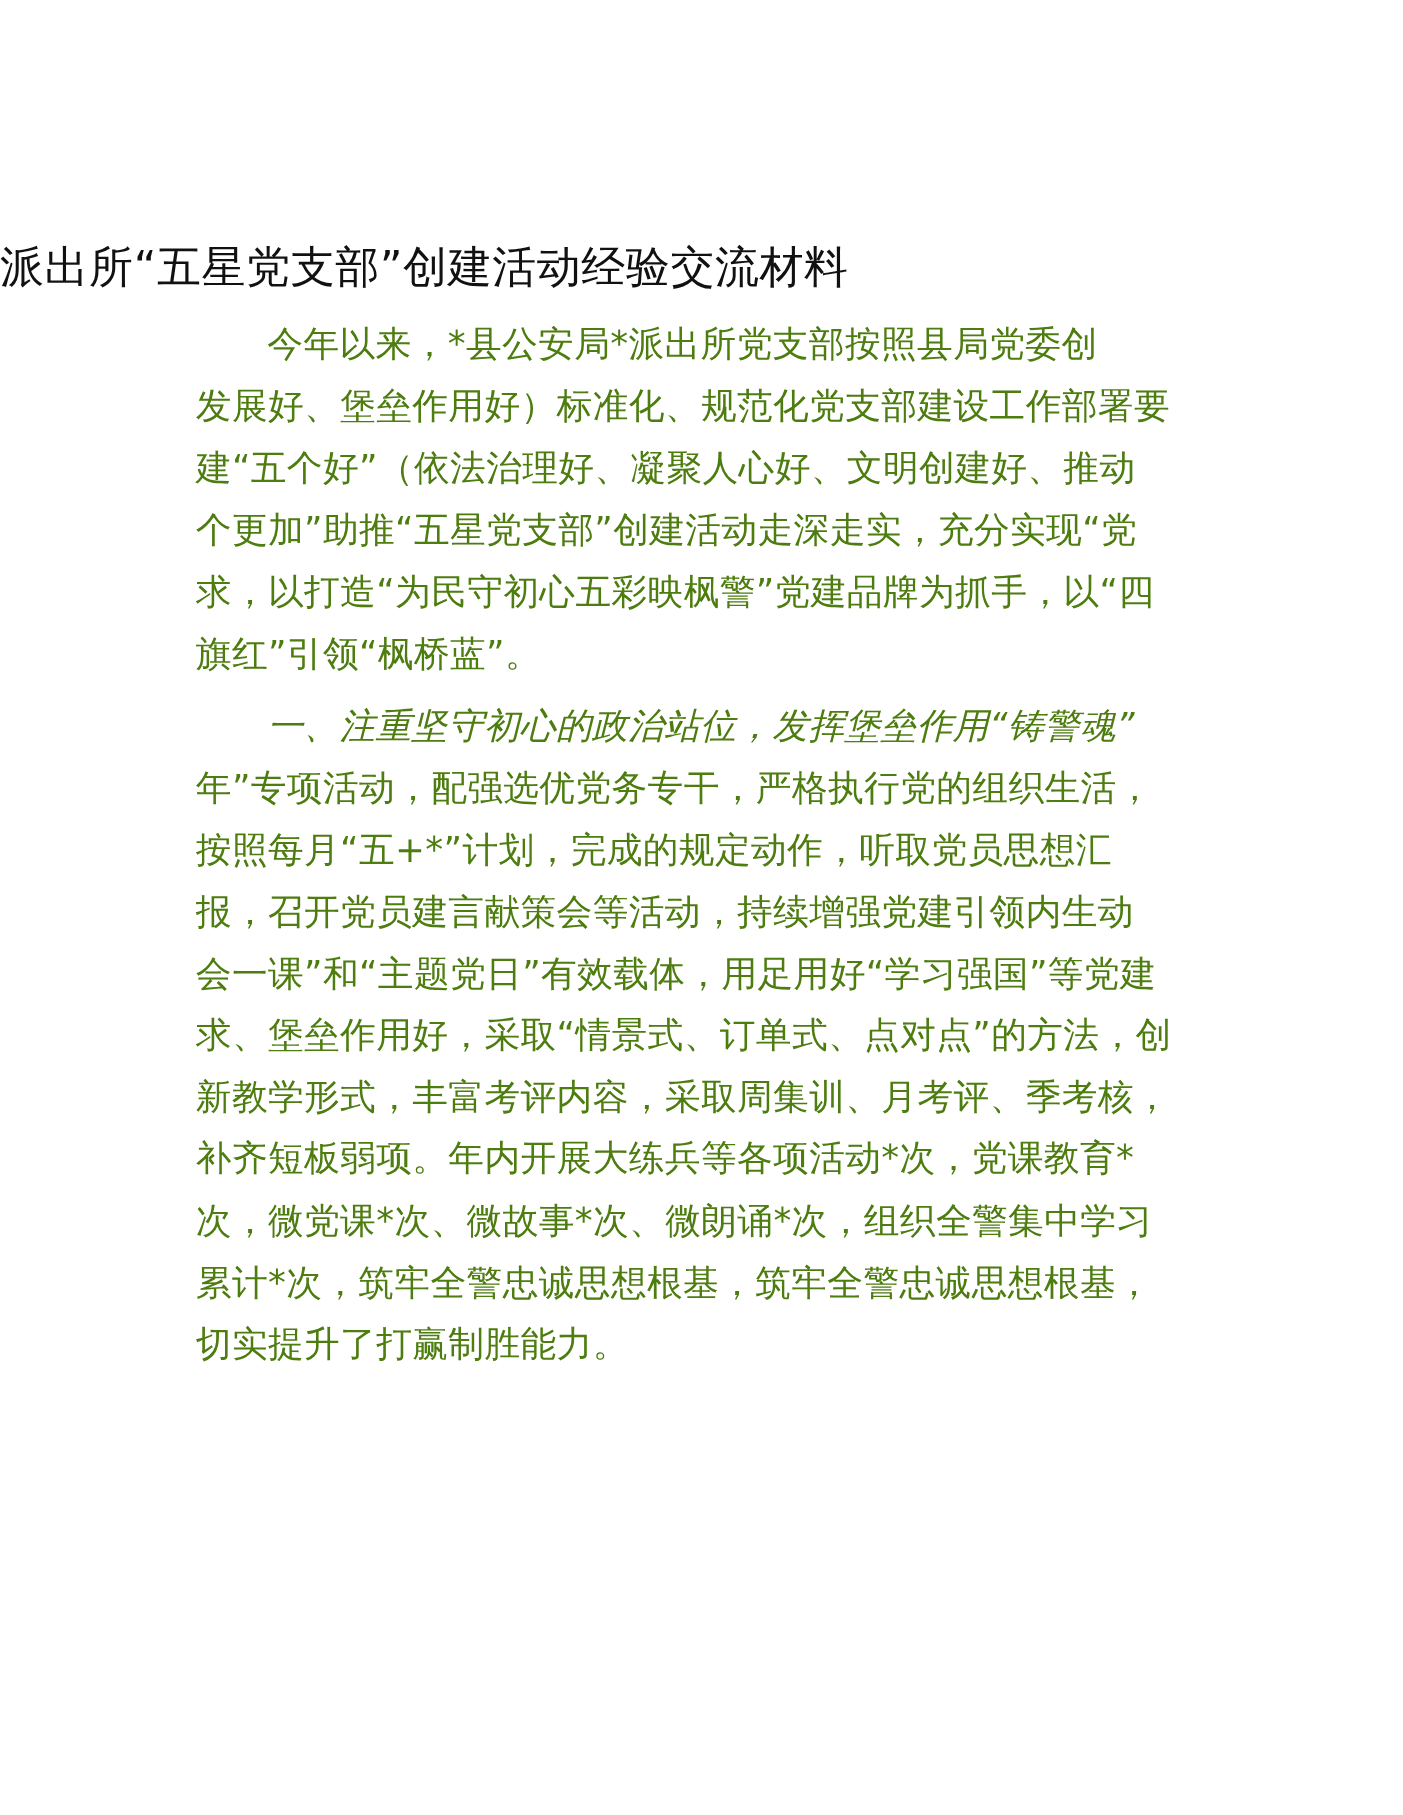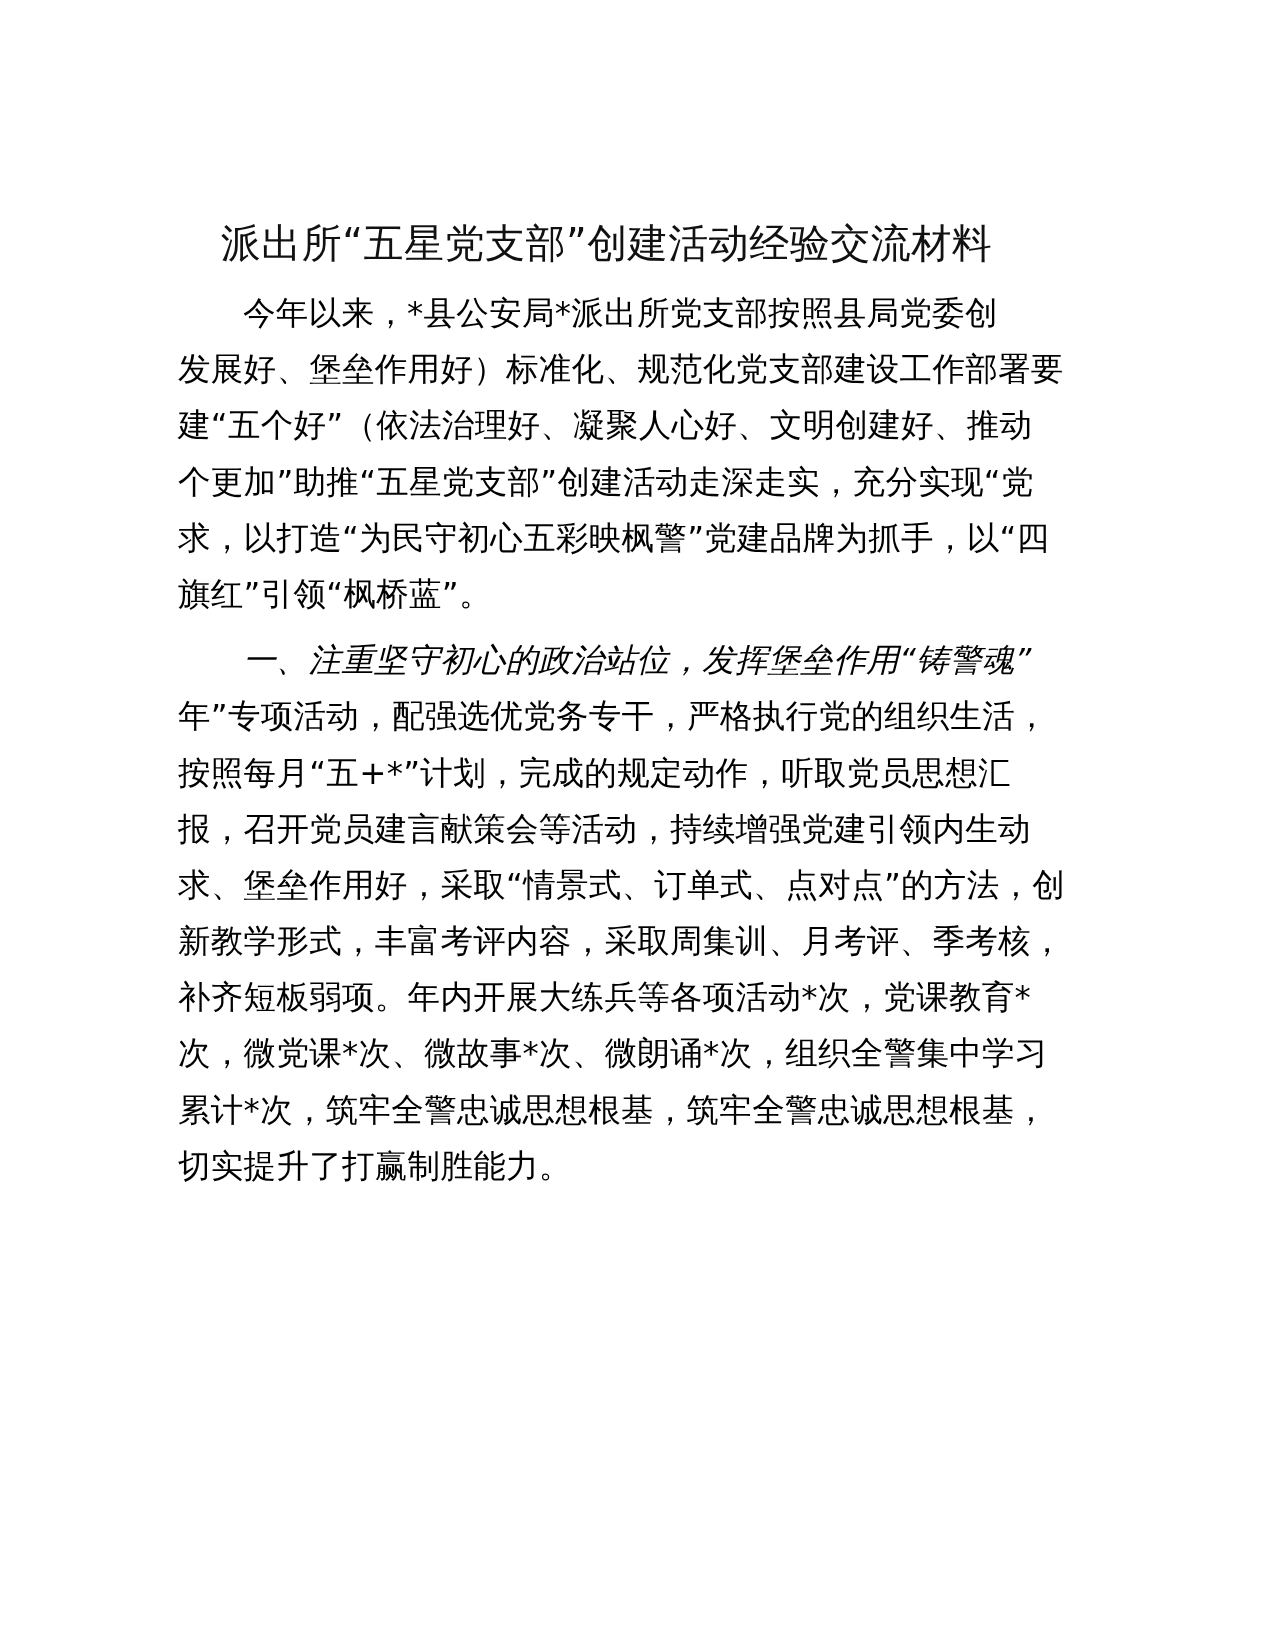--- a/index.html
+++ b/index.html
@@ -21,40 +21,40 @@
     top: 0;
     width: 1275px;
     height: 1650px;
     background: #ffffff;
   }
   .title {
     position: absolute;
     left: 0;
     top: 215px;
     width: 1213px;
-    text-align: center;
+    text-align: left;
     font-size: 40px;
     line-height: 56px;
     letter-spacing: 0.5px;
     white-space: nowrap;
     color: #111111;
   }
   .body-lines {
     position: absolute;
     left: 178px;
     top: 285px;
     width: 870px;
   }
   .line {
     height: 56.2px;
     line-height: 56.2px;
     font-size: 32.5px;
     white-space: nowrap;
     letter-spacing: 0.3px;
-    color: #000000;
+    color: #4d7c0f;
   }
   .line.indent {
     padding-left: 65px;
   }
   .line.gap-before {
     margin-top: 10px;
     font-style: italic;
   }
 </style>
 </head>
@@ -75,20 +75,21 @@
     </div>
 
     <div>
       <div class="line indent gap-before">一、注重坚守初心的政治站位，发挥堡垒作用“铸警魂”</div>
     </div>
 
     <div>
       <div class="line">年”专项活动，配强选优党务专干，严格执行党的组织生活，</div>
       <div class="line">按照每月“五+*”计划，完成的规定动作，听取党员思想汇</div>
       <div class="line">报，召开党员建言献策会等活动，持续增强党建引领内生动</div>
+      <div class="line">会一课”和“主题党日”有效载体，用足用好“学习强国”等党建</div>
       <div class="line">求、堡垒作用好，采取“情景式、订单式、点对点”的方法，创</div>
       <div class="line">新教学形式，丰富考评内容，采取周集训、月考评、季考核，</div>
       <div class="line">补齐短板弱项。年内开展大练兵等各项活动*次，党课教育*</div>
       <div class="line">次，微党课*次、微故事*次、微朗诵*次，组织全警集中学习</div>
       <div class="line">累计*次，筑牢全警忠诚思想根基，筑牢全警忠诚思想根基，</div>
       <div class="line">切实提升了打赢制胜能力。</div>
     </div>
   </div>
 </div>
 

